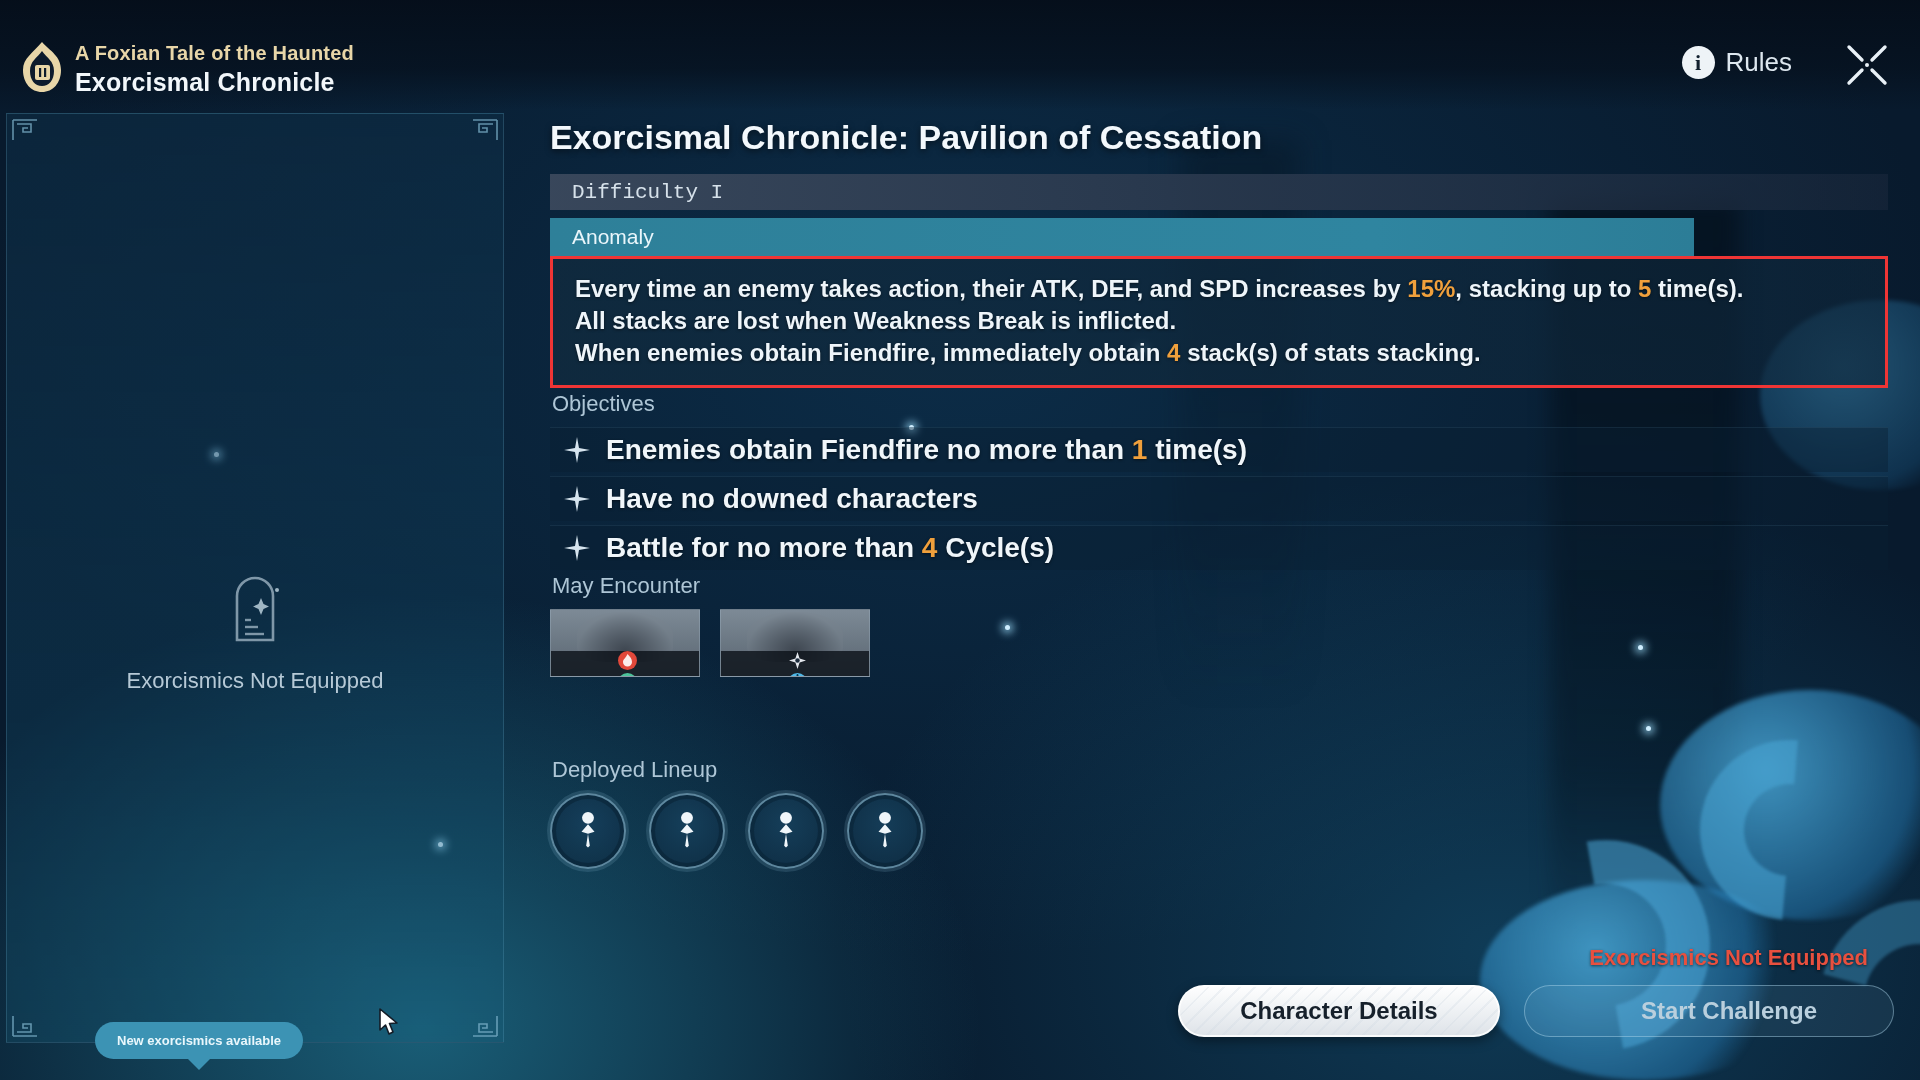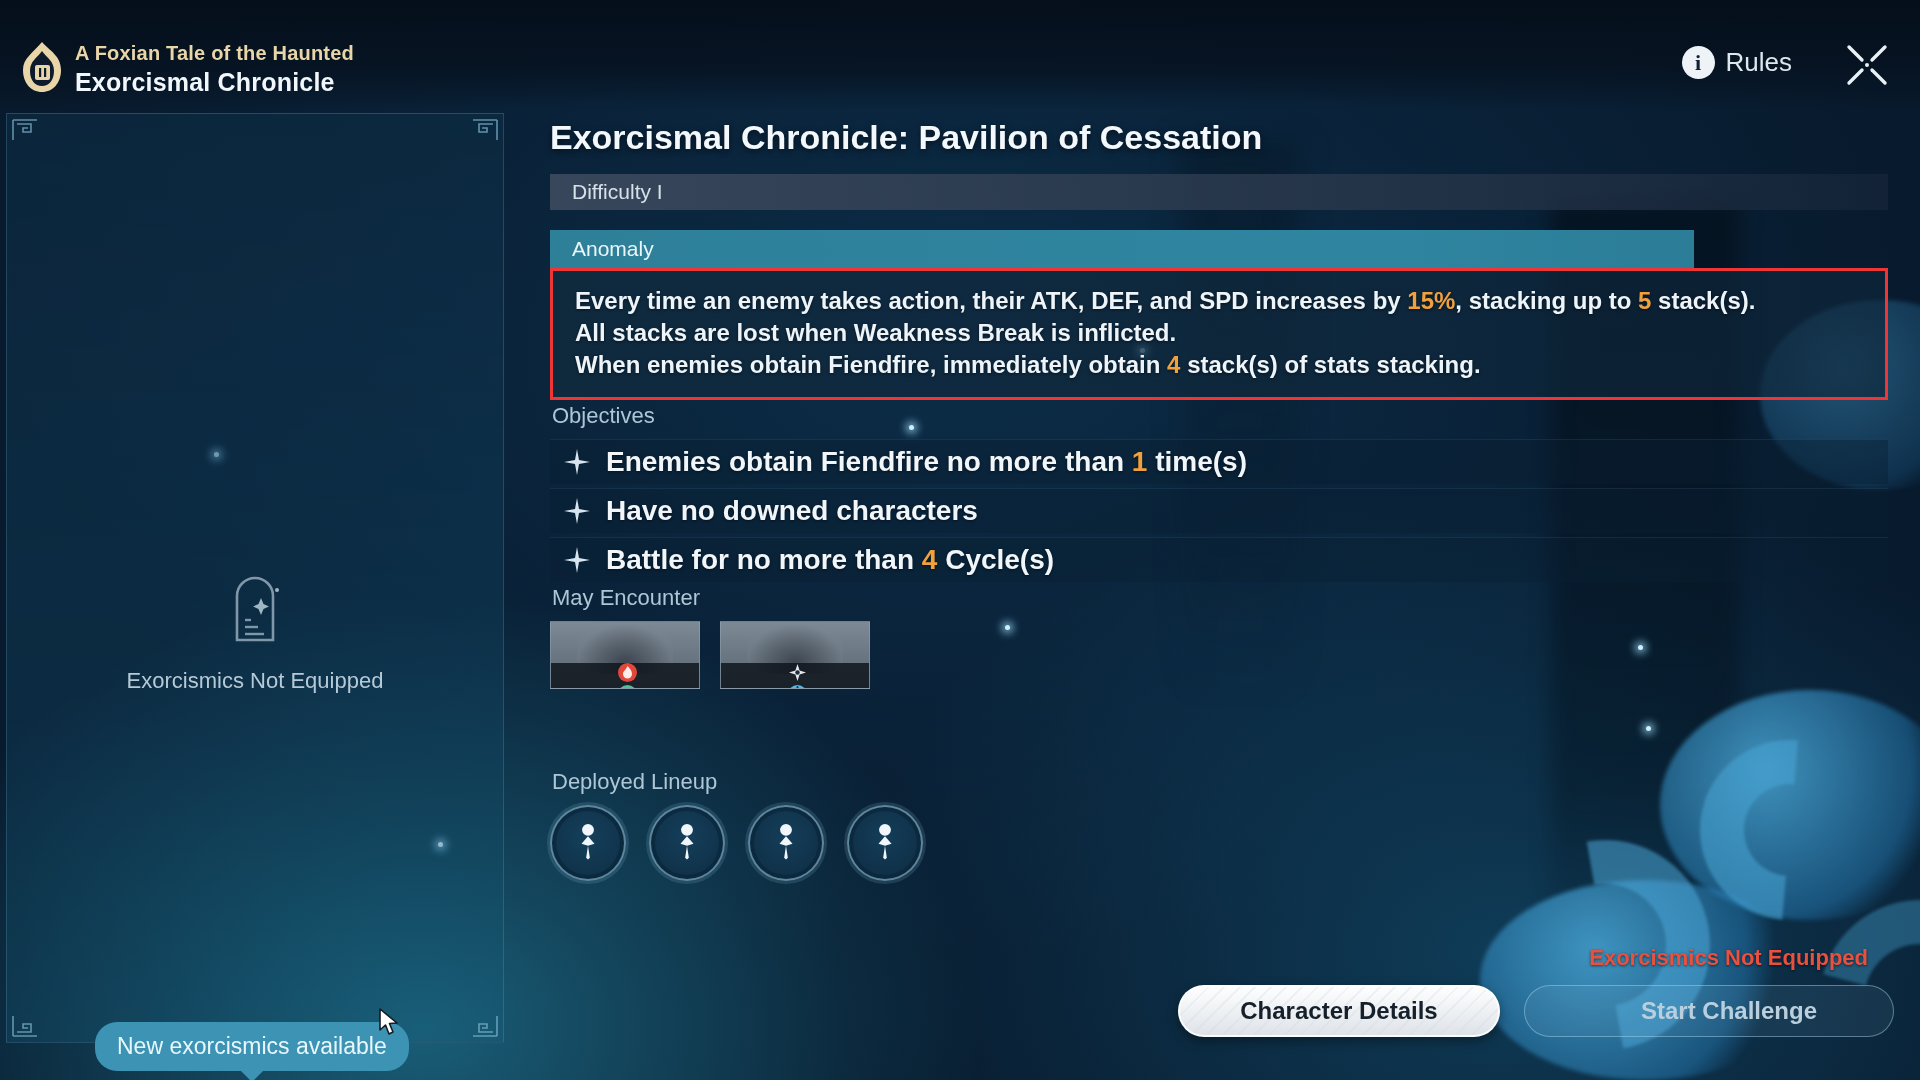--- a/index.html
+++ b/index.html
@@ -94,42 +94,42 @@
 
   #empty-slot {
     position:absolute; left:0; right:0; top:460px;
     display:flex; flex-direction:column; align-items:center; gap:20px;
   }
   #empty-slot-label { font-size:22px; color:#b6c9d6; }
 
   #tooltip {
     position:absolute; left:88px; top:908px;
     background:#3c93b4; color:#e9f7fc;
-    font-size:23px; font-weight:normal;
+    font-size:13px; font-weight:bold;
     padding:11px 22px; border-radius:22px;
   }
   #tooltip-arrow {
     position:absolute; left:50%; transform:translateX(-50%); bottom:-11px;
     width:0; height:0; border-left:12px solid transparent;
     border-right:12px solid transparent; border-top:12px solid #3c93b4;
   }
   #cursor { position:absolute; left:378px; top:1008px; width:22px; height:28px; z-index:40; }
 
   
   #content { position:absolute; left:550px; top:118px; width:1340px; z-index:10; }
 
   #stage-title {
     font-size:34px; font-weight:bold; color:#f3f8fc;
     text-shadow:0 2px 6px rgba(0,0,0,0.55); margin-bottom:17px;
   }
   #difficulty-bar {
     height:36px; width:1338px;
     background:linear-gradient(90deg, rgba(58,72,92,0.96) 0%, rgba(40,55,76,0.9) 55%, rgba(26,40,60,0.6) 100%);
     display:flex; align-items:center; padding-left:22px;
-    font-size:21px; color:#d6e1ea; margin-bottom:20px;
+    font-size:21px; color:#d6e1ea; margin-bottom:8px;font-family:Liberation Mono, monospace;
   }
   #anomaly-head {
     height:38px; width:1144px;
     background:linear-gradient(90deg,#2e8099 0%,#2f85a0 72%,#2c7d97 100%);
     display:flex; align-items:center; padding-left:22px;
     font-size:21px; color:#eaf6fb;
   }
   #anomaly-body {
     width:1338px;
     border:3px solid #ef3535;
@@ -321,21 +321,21 @@
   <div id="stage-title">Exorcismal Chronicle: Pavilion of Cessation</div>
 
   <div id="difficulty-bar">
     <span>Difficulty I</span>
   </div>
 
   <div id="anomaly-head">
     <span>Anomaly</span>
   </div>
   <div id="anomaly-body">
-      <div class="anomaly-line"><span>Every time an enemy takes action, their ATK, DEF, and SPD increases by </span><span class="hl">15%</span><span>, stacking up to </span><span class="hl">5</span><span> stack(s).</span></div>
+      <div class="anomaly-line"><span>Every time an enemy takes action, their ATK, DEF, and SPD increases by </span><span class="hl">15%</span><span>, stacking up to </span><span class="hl">5</span><span> time(s).</span></div>
       <div class="anomaly-line"><span>All stacks are lost when Weakness Break is inflicted.</span></div>
       <div class="anomaly-line"><span>When enemies obtain Fiendfire, immediately obtain </span><span class="hl">4</span><span> stack(s) of stats stacking.</span></div>
     </div>
 
   <div class="section-label">Objectives</div>
   <div id="objectives-list">
       <div class="objective-row">
         <span style="display: flex; align-items: center;">
           <svg viewBox="0 0 26 26" width="26" height="26">
             <path d="M13 0 L15 11 L26 13 L15 15 L13 26 L11 15 L0 13 L11 11 Z" fill="#d6e4ee"></path>

